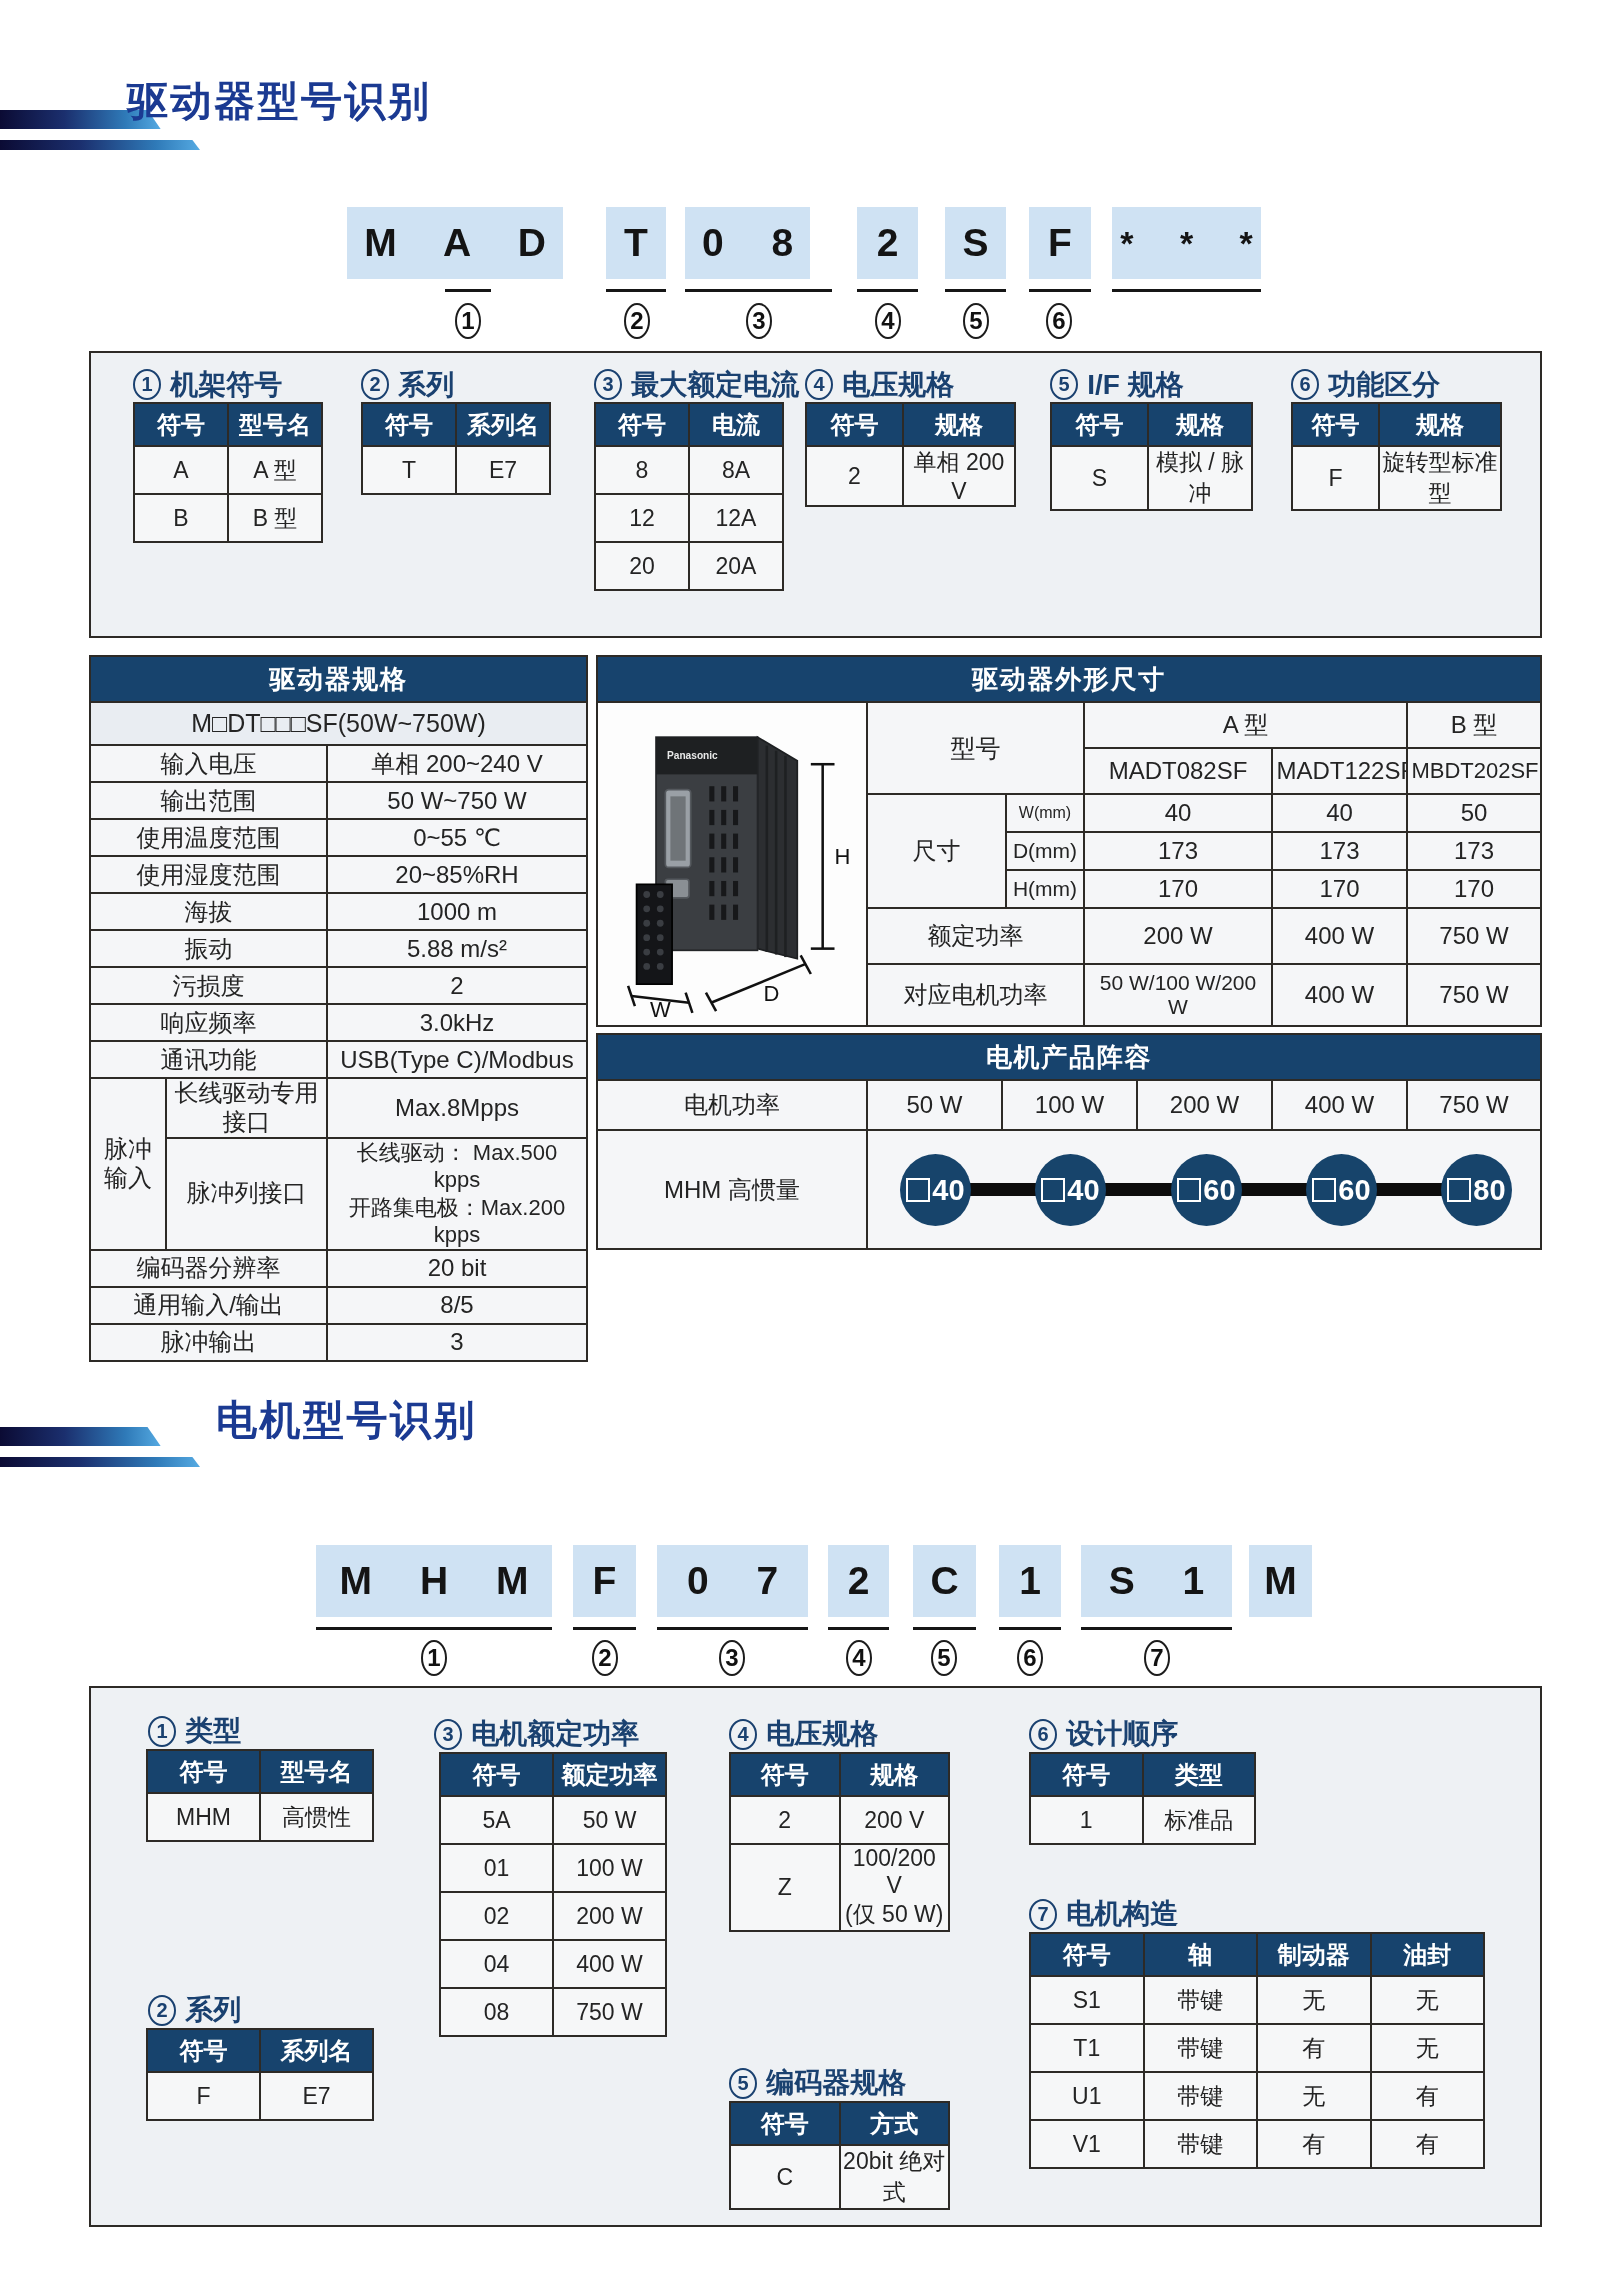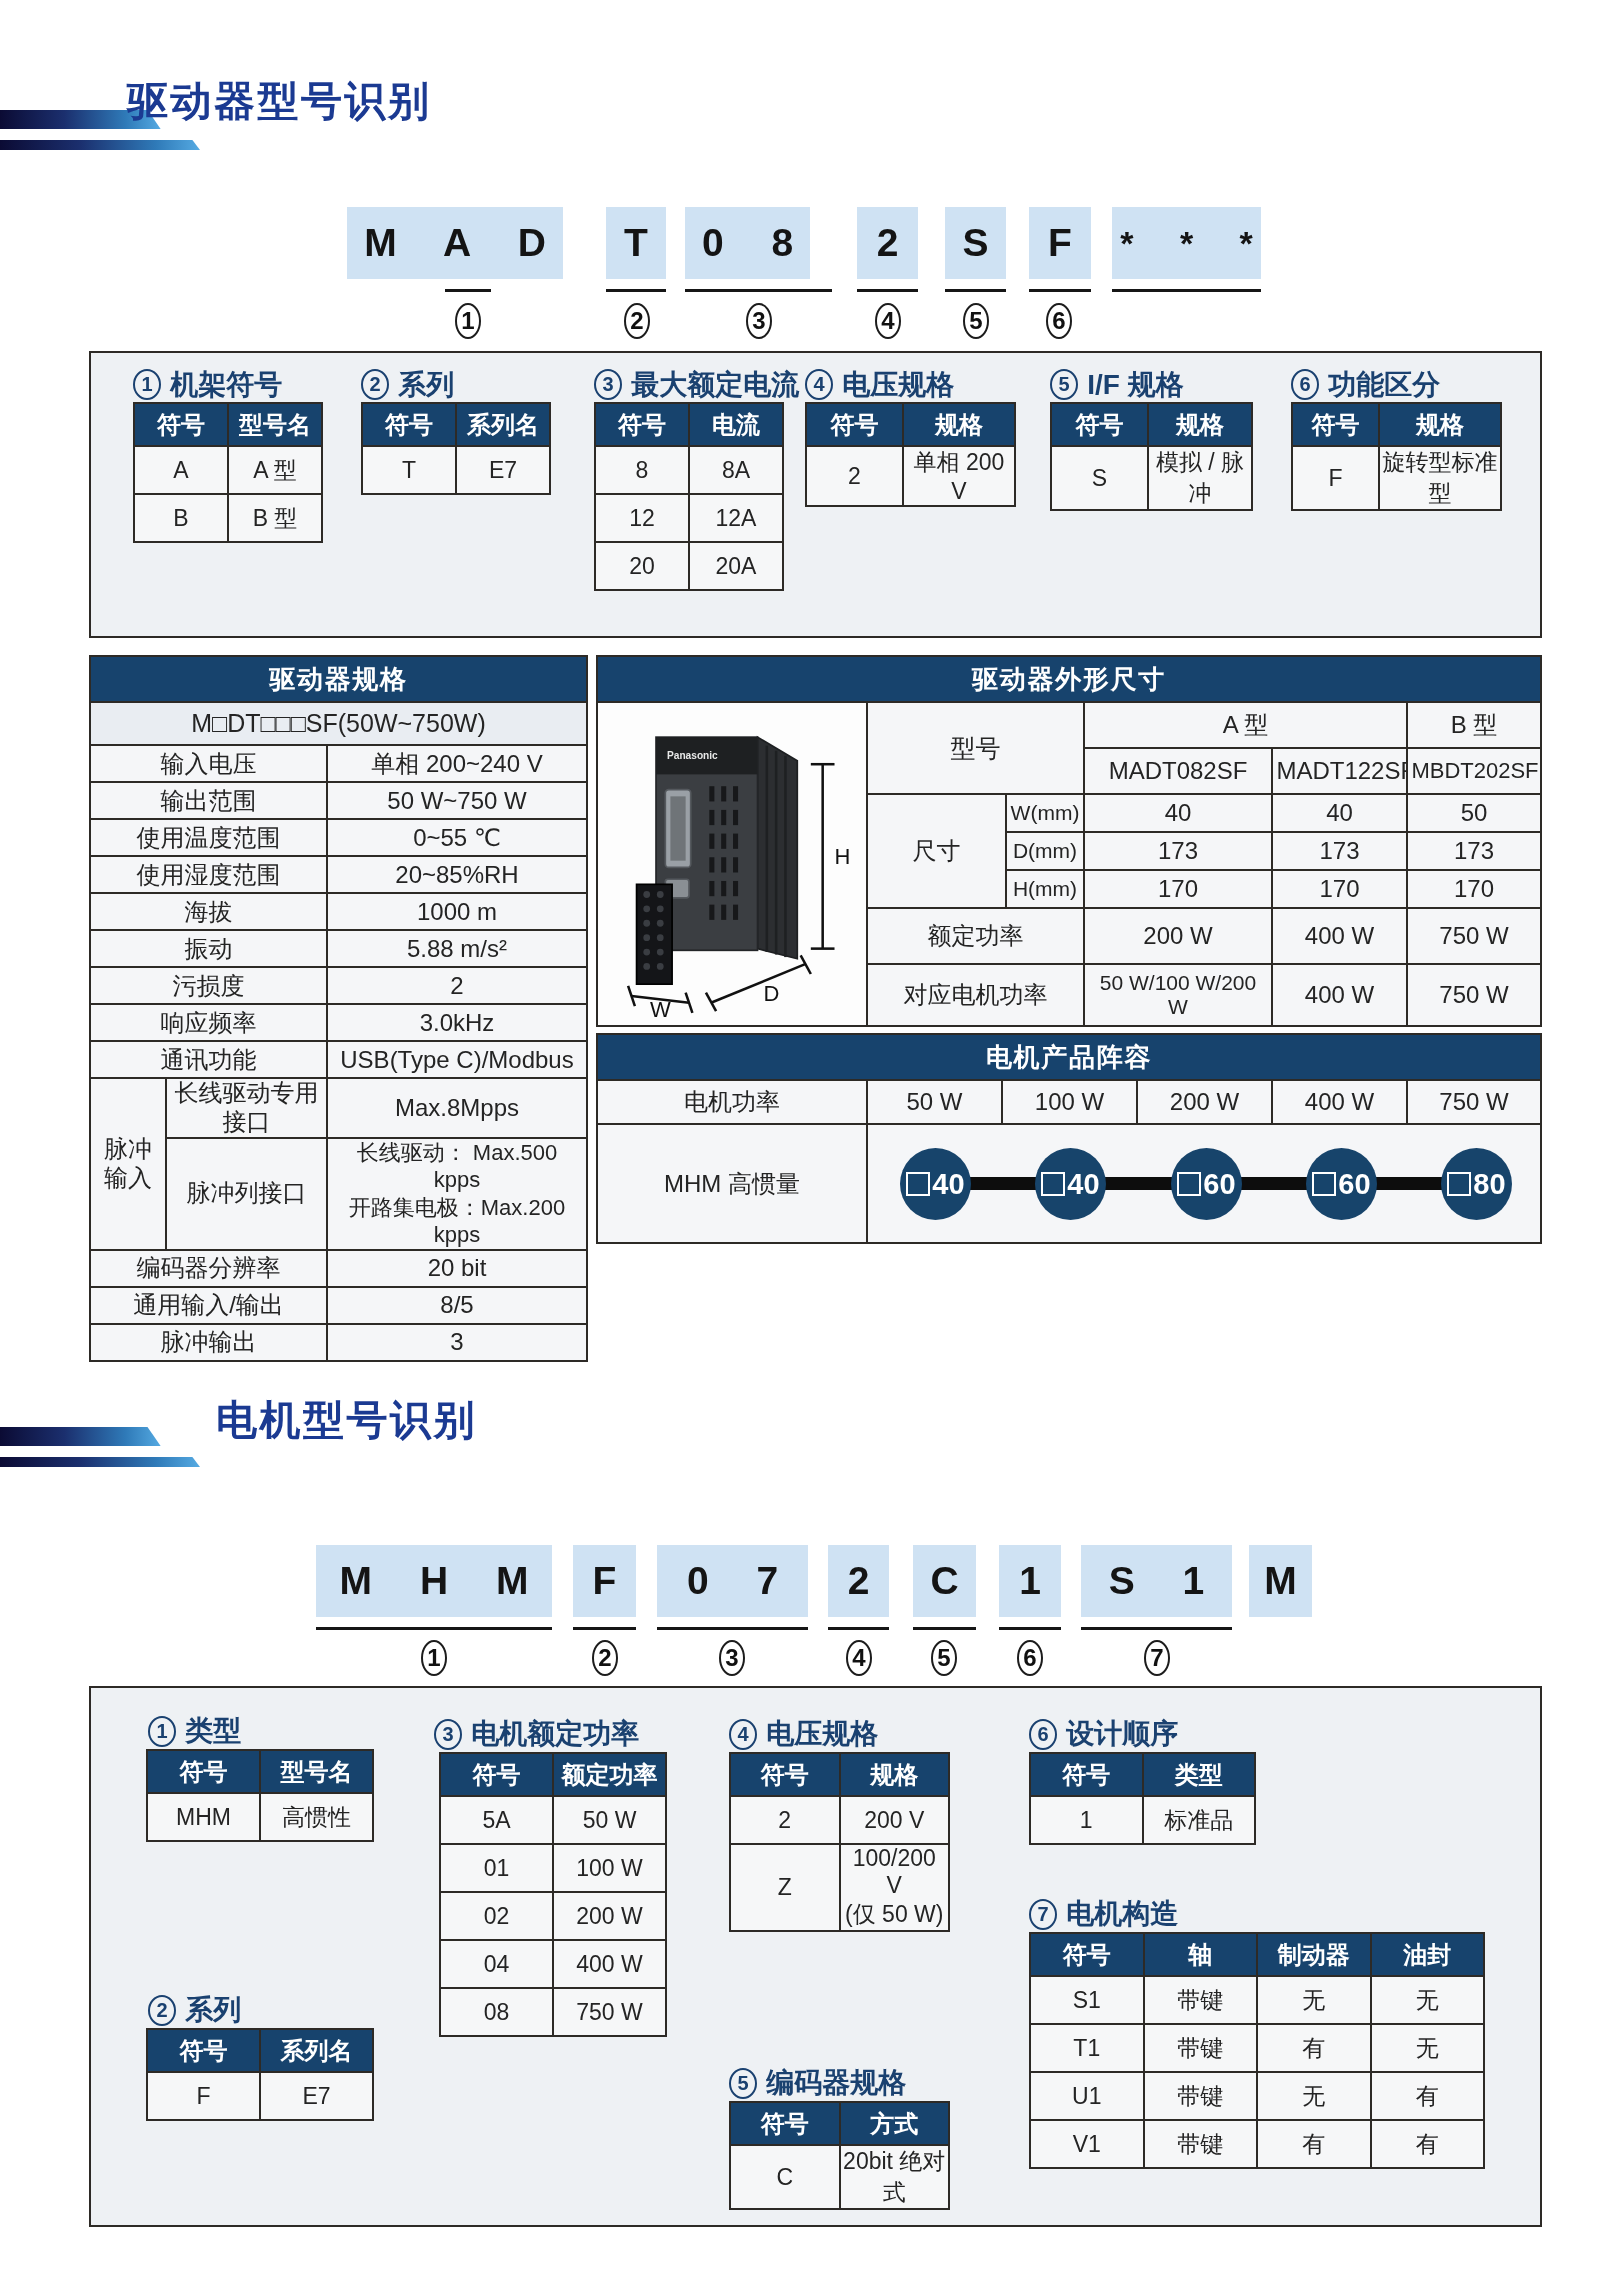--- a/index.html
+++ b/index.html
@@ -359,21 +359,21 @@
     <td colspan="2">A 型</td>
     <td>B 型</td>
   </tr>
   <tr style="height:46px;">
     <td>MADT082SF</td>
     <td style="font-size:24px;">MADT122SF</td>
     <td style="font-size:22px;">MBDT202SF</td>
   </tr>
   <tr style="height:38px;">
     <td rowspan="3">尺寸</td>
-    <td style="font-size:21px;">W(mm)</td>
+    <td style="font-size:16px;">W(mm)</td>
     <td>40</td>
     <td>40</td>
     <td>50</td>
   </tr>
   <tr style="height:38px;">
     <td style="font-size:21px;">D(mm)</td>
     <td>173</td>
     <td>173</td>
     <td>173</td>
   </tr>
@@ -404,21 +404,21 @@
       <col style="width:135px">
       <col style="width:135px">
     <col style="width:135px">
       <col style="width:135px">
       <col style="width:134px">
   </colgroup>
   <tbody>
       <tr class="tbar">
         <td colspan="6">电机产品阵容</td>
       </tr>
-  <tr style="height:44px;">
+  <tr style="height:50px;">
     <td>电机功率</td>
     <td>50 W</td>
     <td>100 W</td>
     <td>200 W</td>
     <td>400 W</td>
     <td>750 W</td>
   </tr>
   <tr style="height:117px;">
     <td>MHM 高惯量</td>
     <td colspan="5" style="padding:0;">

